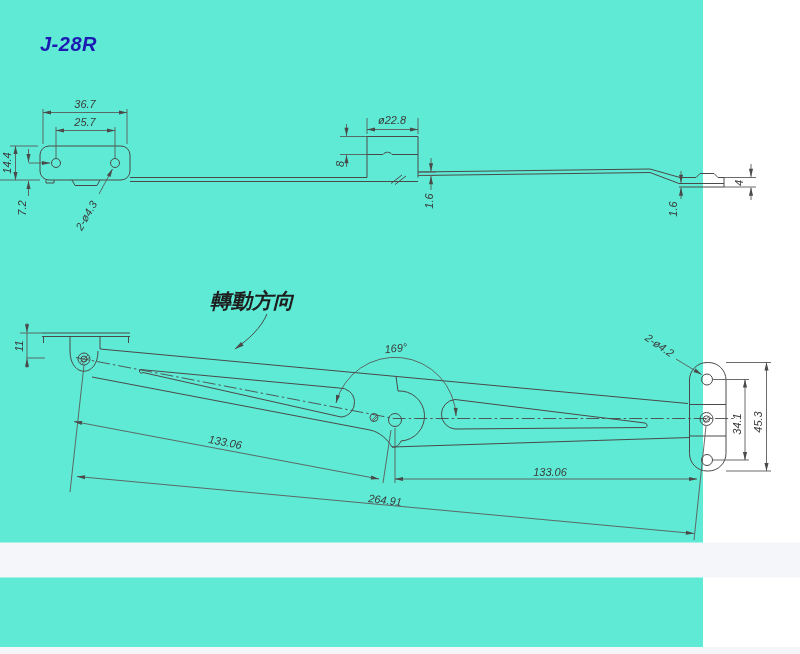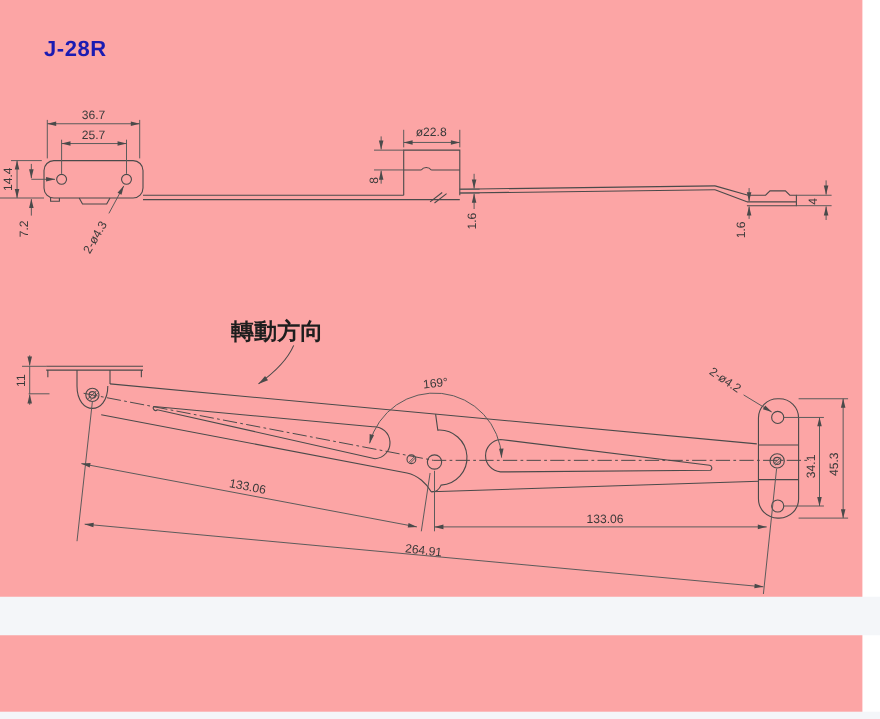--- a/index.html
+++ b/index.html
@@ -1,17 +1,17 @@
 <!DOCTYPE html>
 <html><head>
 <meta charset="utf-8">
 <style>
   html,body{margin:0;padding:0;background:#ffffff;}
   body{width:800px;height:654px;overflow:hidden;font-family:"Liberation Sans",sans-serif;}
-  .stage{position:relative;width:784px;height:654px;background:#fca5a5;}
+  .stage{position:relative;width:703px;height:654px;background:#5eead4;font-style:italic;}
   svg{display:block;}
   .ln{stroke:#4a4a4a;stroke-width:1;fill:none;}
   .thin{stroke:#5a5a5a;stroke-width:0.9;fill:none;}
   .dash{stroke:#4a4a4a;stroke-width:0.9;fill:none;stroke-dasharray:13 3 2.5 3;}
   .dim2{marker-start:url(#ar);marker-end:url(#ar);}
   .dim1{marker-end:url(#ar);}
   text{fill:#3a3a3a;font-size:11px;font-family:"Liberation Sans",sans-serif;}
   .ttl{font-size:20px;font-weight:bold;fill:#1b1bb2;letter-spacing:0.5px;}
   .cjk{font-size:21px;font-weight:bold;fill:#1e1e1e;}
   .mid{text-anchor:middle;}

